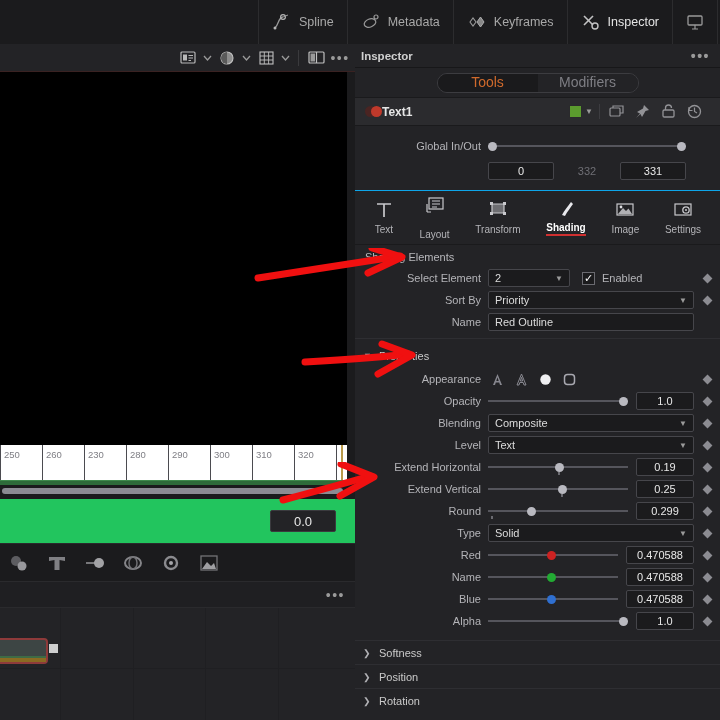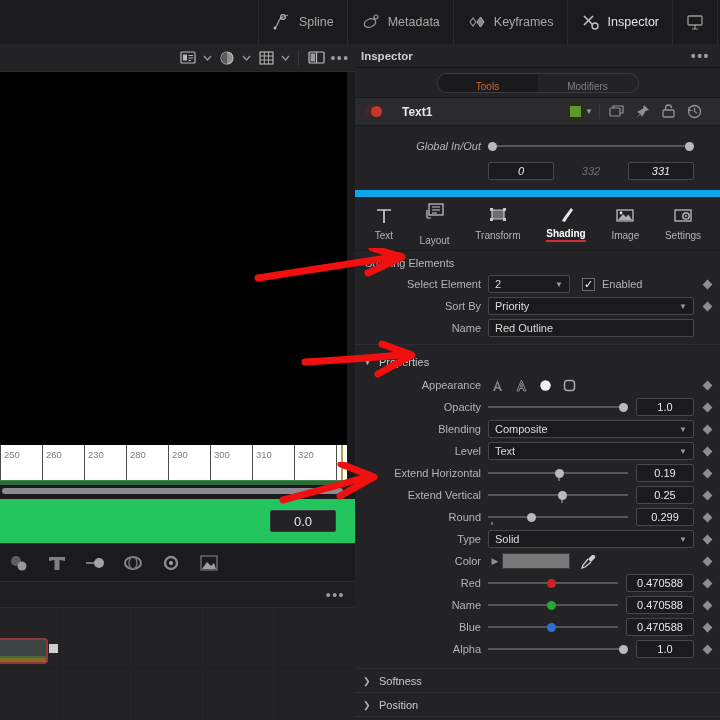--- a/index.html
+++ b/index.html
@@ -110,44 +110,44 @@
   .insp-title {
     height:24px; display:flex; align-items:center; justify-content:space-between;
     padding:0 10px 0 6px; background:#232326; border-bottom:1px solid #171719;
     font-size:11.5px; color:#d0d0d0; font-weight:bold;
   }
   .insp-tabs {
     height:30px; display:flex; align-items:center; justify-content:center;
     background:#232326; border-bottom:1px solid #1a1a1c;
   }
   .pill-group { display:flex; border:1px solid #3c3c40; border-radius:11px; overflow:hidden; height:20px; }
-  .pill { width:100px; display:flex; align-items:flex-end; justify-content:center;
-    font-size:10px; color:#7e7e84; background:#232326; }
+  .pill { width:100px; display:flex; align-items:flex-start; justify-content:center;
+    font-size:14px; color:#7e7e84; background:#232326; }
   .pill.active { background:#1a1a1c; color:#d06a2c; }
 
   .node-bar {
     height:28px; display:flex; align-items:center; padding:0 8px 0 10px;
     background:#2b2b2e; border-bottom:1px solid #1a1a1c;
   }
   .dot-red { width:11px; height:11px; border-radius:50%; background:#c0392b; }
   .dot-dark { width:11px; height:11px; border-radius:50%; background:#4a2422; margin-right:-5px; }
-  .node-name { font-size:12px; color:#e6e6e6; margin-left:20px; flex:1; font-weight:bold;}
+  .node-name { font-size:12px; color:#e6e6e6; margin-left:0; flex:1; font-weight:bold;}
   .chip-green { width:13px; height:13px; background:#5b9b2e; border:1px solid #2a2a2c; }
   .mini-chev { font-size:8px; color:#9a9a9a; margin:0 6px 0 3px; }
   .hdr-sep { width:1px; height:15px; background:#3c3c40; margin-right:8px; }
   .hdr-ico { width:17px; height:17px; margin-right:9px; opacity:.78; }
 
   .section { padding:0; }
   .row { display:flex; align-items:center; height:22px; margin-bottom:0px; }
   .lbl { width:133px; text-align:right; padding-right:7px; font-size:11px; color:#b4b4b8; flex:0 0 auto;}
   .ctl { flex:1; display:flex; align-items:center; }
   .kf { width:26px; flex:0 0 auto; display:flex; align-items:center; justify-content:center; }
   .kf i { width:7px; height:7px; background:#8c8c92; transform:rotate(45deg); display:block; }
 
-  .inout-wrap { padding:9px 0 8px 0; border-bottom:7px solid #0ea5e9;font-style:italic; }
+  .inout-wrap { padding:9px 8px 8px 0; border-bottom:1px solid #0ea5e9; }
 
   .slider { position:relative; flex:1; height:14px; display:flex; align-items:center; }
   .slider .track { position:absolute; left:0; right:0; height:2px; background:#55555c; }
   .slider .knob { position:absolute; width:9px; height:9px; border-radius:50%; background:#b9b9c0; }
   .slider .knob.red{background:#cc2222;} .slider .knob.green{background:#22aa33;} .slider .knob.blue{background:#2f6fd0;}
   .slider .tickmark { position:absolute; bottom:-1px; width:2px; height:3px; background:#6a6a70; }
 
   .valbox {
     width:58px; height:18px; margin-left:8px; background:#1b1b1d;
     border:1px solid #46464b; border-radius:2px;
@@ -669,34 +669,20 @@
           <div class="select full">
             <span>Solid</span>
             <span class="cv">▼</span>
           </div>
         </div>
         <div class="kf">
             <i></i>
           </div>
       </div>
 
-      <div class="row">
-        <div class="lbl">Color</div>
-        <div class="ctl">
-          <span class="expand-arrow">▶</span>
-          <span class="color-swatch"></span>
-          <svg width="17" height="16" style="margin-left:10px" viewBox="0 0 17 16">
-              <path d="M13 2 A2 2 0 0 1 15 5 L11 9 L8 6 L12 2 Z" fill="#d0d0d4"></path>
-              <path d="M8 6 L3 12 L2 15 L5 14 L11 9" fill="none" stroke="#d0d0d4" stroke-width="1.3"></path>
-            </svg>
-        </div>
-        <div class="kf">
-            <i></i>
-          </div>
-      </div>
 
       <div class="row">
         <div class="lbl">Red</div>
         <div class="ctl">
           <div class="slider">
             <span class="track"></span>
               <span class="knob red" style="left:45%"></span>
           </div>
           <div class="valbox wide">
             <span>0.470588</span>

